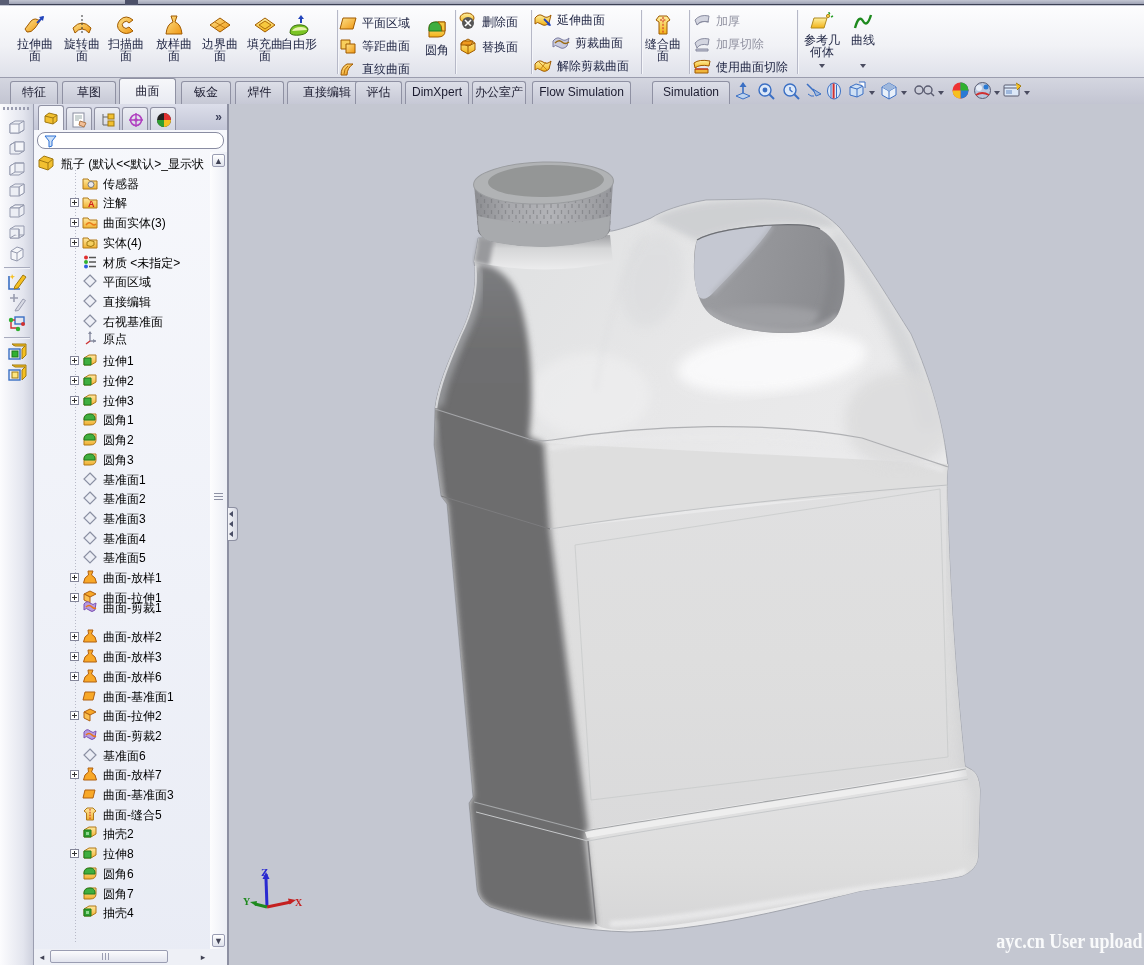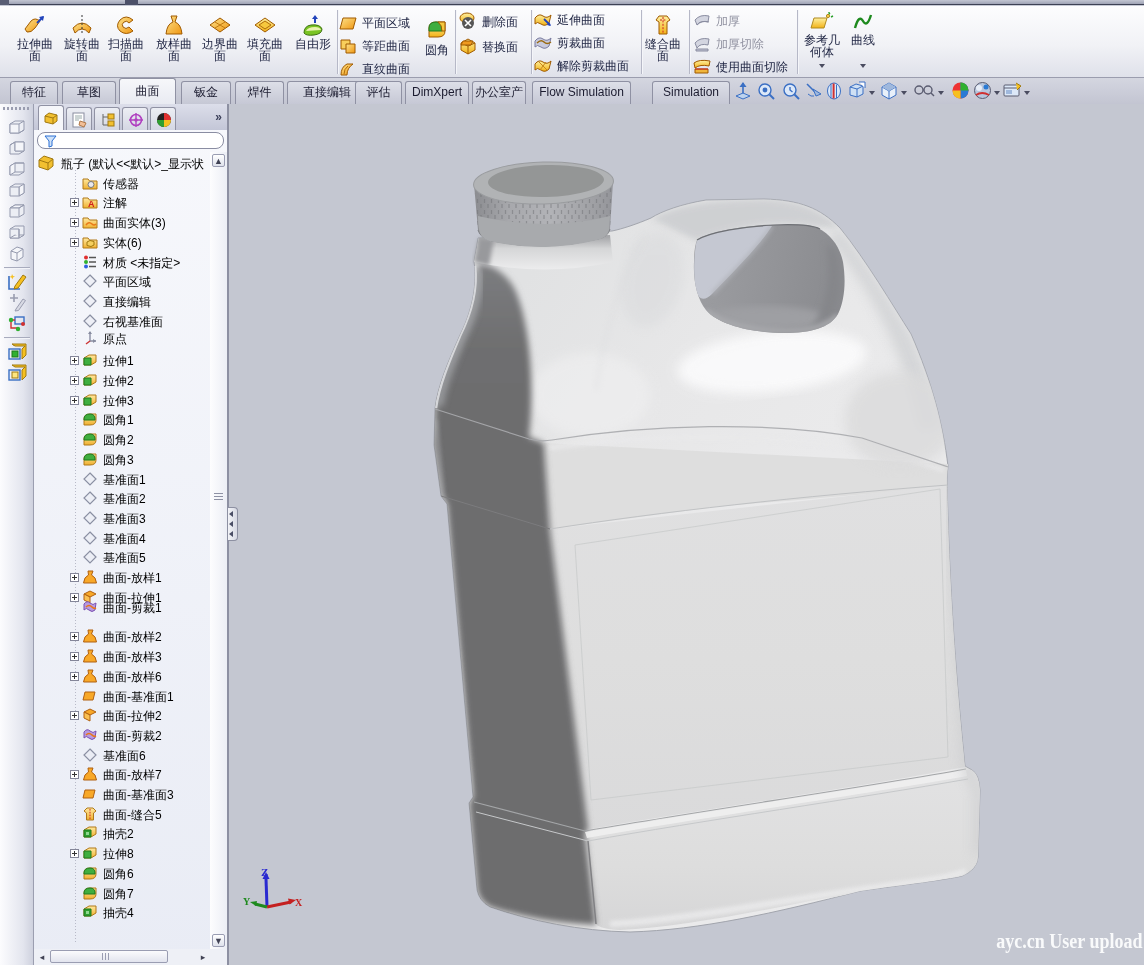--- a/index.html
+++ b/index.html
@@ -81,21 +81,21 @@
         <path d="M9 2 h6 l-2 6 q6 2 7 12 l-16 0 q1 -10 7 -12 Z" fill="url(#or)" stroke="#a05a00"></path>
       </svg>放样曲<br>面</div>
 <div class="bigbtn" style="left:195px"><svg width="24" height="22" viewBox="0 0 24 22">
         <path d="M12 4 L22 11 12 18 2 11 Z" fill="url(#or)" stroke="#a05a00"></path>
         <path d="M7 8 L17 14 M17 8 L7 14" stroke="#c07a10"></path>
       </svg>边界曲<br>面</div>
 <div class="bigbtn" style="left:240px"><svg width="24" height="22" viewBox="0 0 24 22">
         <path d="M12 4 L22 11 12 18 2 11 Z" fill="url(#yl)" stroke="#a05a00"></path>
         <path d="M12 7 L18 11 12 15 6 11 Z" fill="#f6c83e" stroke="#b06c08"></path>
       </svg>填充曲<br>面</div>
-<div class="bigbtn" style="left:288px"><svg width="24" height="22" viewBox="0 0 24 22">
+<div class="bigbtn" style="left:274px"><svg width="24" height="22" viewBox="0 0 24 22">
         <path d="M3 19 Q3 12 10 11 Q19 10 21 15 Q21 20 13 21 Q5 22 3 19 Z" fill="#7ac424" stroke="#3d7011"></path>
         <path d="M5 17 Q7 13 14 13 Q19 13 20 16" fill="#e8f2b0" stroke="none"></path>
         <path d="M14 9 L14 3" stroke="#2244bb" stroke-width="2"></path>
         <path d="M14 1 l-3 4 6 0 Z" fill="#2244bb"></path>
       </svg>自由形</div>
 <div class="vsep" style="left:337px"></div>
 <div class="rowbtn" style="left:339px;top:9px"><svg width="19" height="15" viewBox="0 0 19 15">
         <path d="M4 2 h13 l-3 11 h-13 Z" fill="url(#or)" stroke="#a05a00"></path>
       </svg>平面区域</div>
 <div class="rowbtn" style="left:339px;top:32px"><svg width="19" height="16" viewBox="0 0 19 16">
@@ -121,21 +121,21 @@
         <path d="M3 6 L10 2 17 6 17 13 10 17 3 13 Z" fill="url(#yl)" stroke="#a05a00"></path>
         <path d="M3 6 L10 9 17 6 M10 9 V17" stroke="#a05a00" fill="none"></path>
         <path d="M5 4 h10 l-2 4 h-10 Z" fill="#f09a20" stroke="#a05a00"></path>
       </svg>替换面</div>
 <div class="vsep" style="left:531px"></div>
 <div class="rowbtn" style="left:533px;top:6px"><svg width="20" height="16" viewBox="0 0 20 16">
         <path d="M2 6 q4 -5 8 -2 q4 3 8 -1 l-2 8 q-4 4 -8 1 q-4 -3 -6 0 Z" fill="url(#yl)" stroke="#a05a00"></path>
         <path d="M11 7 L17 13" stroke="#2244bb" stroke-width="1.8"></path>
         <path d="M18 14 l-4 -1 2 -3 Z" fill="#2244bb"></path>
       </svg>延伸曲面</div>
-<div class="rowbtn" style="left:533px;top:29px"><svg width="20" height="16" viewBox="0 0 20 16">
+<div class="rowbtn" style="left:551px;top:29px"><svg width="20" height="16" viewBox="0 0 20 16">
         <path d="M2 6 q4 -5 8 -2 q4 3 8 -1 l-2 8 q-4 4 -8 1 q-4 -3 -6 0 Z" fill="#c8cadd" stroke="#7a7ca0"></path>
         <path d="M4 8 q4 -4 7 -1 q3 3 7 0" stroke="#9a6a10" fill="none" stroke-width="1.5"></path>
       </svg>剪裁曲面</div>
 <div class="rowbtn" style="left:533px;top:52px"><svg width="20" height="16" viewBox="0 0 20 16">
         <path d="M2 6 q4 -5 8 -2 q4 3 8 -1 l-2 8 q-4 4 -8 1 q-4 -3 -6 0 Z" fill="url(#yl)" stroke="#a05a00"></path>
         <path d="M6 4 l8 8 M13 4 l-6 8" stroke="#c8881a"></path>
       </svg>解除剪裁曲面</div>
 <div class="vsep" style="left:641px"></div>
 <div class="bigbtn" style="left:638px"><svg width="22" height="22" viewBox="0 0 22 22">
         <path d="M7 2 h8 l3 4 -3 2 v12 h-8 v-12 l-3 -2 Z" fill="url(#yl)" stroke="#a05a00"></path>
@@ -455,21 +455,21 @@
           <path d="M4 11 q3 -4 6 -1 q2 2 4 0" stroke="#e87818" stroke-width="1.5" fill="none"></path>
         </svg>
         <span class="tx">曲面实体(3)</span>
       </div>
 <div class="row" style="top:80px">
         <i class="pm"></i>
         <svg width="16" height="16" viewBox="0 0 16 16">
           <use href="#i-fold"></use>
           <path d="M5 8 l3 -1.5 4 1 v3.5 l-3 1.5 -4 -1 Z" fill="#f6d060" stroke="#a07810"></path>
         </svg>
-        <span class="tx">实体(6)</span>
+        <span class="tx">实体(4)</span>
       </div>
 <div class="row" style="top:100px">
         <svg width="16" height="16" viewBox="0 0 16 16">
           <use href="#i-mat"></use>
         </svg>
         <span class="tx">材质 &lt;未指定&gt;</span>
       </div>
 <div class="row" style="top:119px">
         <svg width="16" height="16" viewBox="0 0 16 16">
           <use href="#i-plane"></use>

